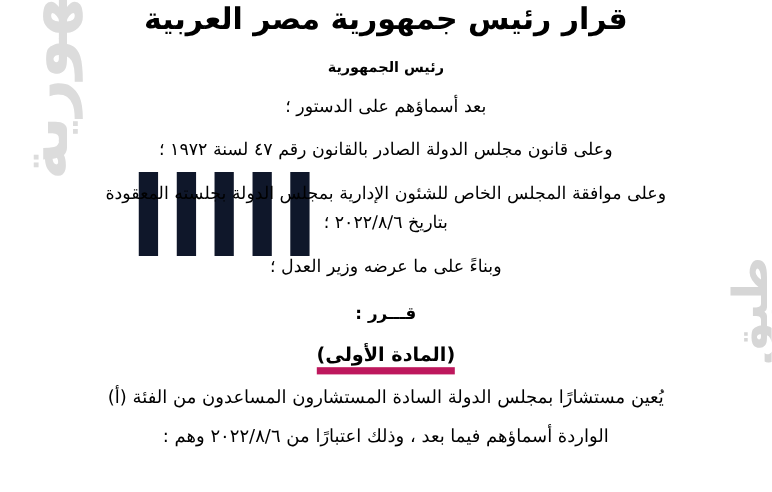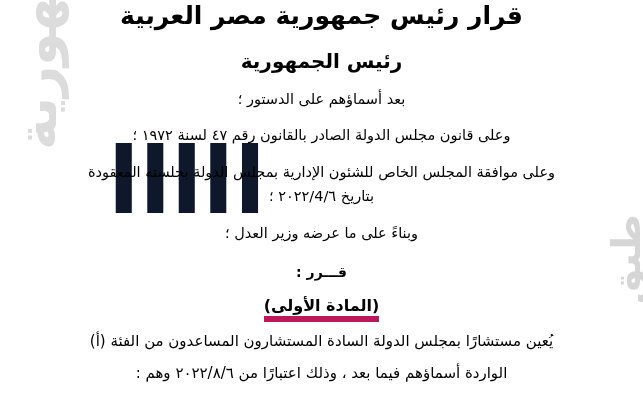--- a/index.html
+++ b/index.html
@@ -83,21 +83,21 @@
     letter-spacing: 0px;
   }
   .doc-subtitle {
     text-align: center;
     font-size: 16px;
     font-weight: bold;
     margin-top: 9px;
   }
   .doc-authority {
     text-align: center;
-    font-size: 20px;
+    font-size: 12px;
     font-weight: bold;
     margin-top: 18px;
   }
 
   .body-line {
     text-align: center;
     font-size: 14.5px;
     margin-top: 17px;
     line-height: 1.35;
   }
@@ -146,21 +146,21 @@
 <div id="document-page">
 
   <div class="doc-title">قرار رئيس جمهورية مصر العربية</div>
 
 
   <div class="doc-authority">رئيس الجمهورية</div>
 
   <div class="body-line">بعد أسماؤهم على الدستور ؛</div>
   <div class="body-line">وعلى قانون مجلس الدولة الصادر بالقانون رقم ٤٧ لسنة ١٩٧٢ ؛</div>
   <div class="body-line">وعلى موافقة المجلس الخاص للشئون الإدارية بمجلس الدولة بجلسته المعقودة</div>
-  <div class="body-line tight">بتاريخ ٢٠٢٢/4/٦ ؛</div>
+  <div class="body-line tight">بتاريخ ٢٠٢٢/٨/٦ ؛</div>
   <div class="body-line">وبناءً على ما عرضه وزير العدل ؛</div>
 
   <div class="decision-word">قـــرر :</div>
 
   <div class="article-heading">
     <span>(المادة الأولى)</span>
   </div>
 
   <div class="article-body">يُعين مستشارًا بمجلس الدولة السادة المستشارون المساعدون من الفئة (أ)</div>
   <div class="article-body second">الواردة أسماؤهم فيما بعد ، وذلك اعتبارًا من ٢٠٢٢/٨/٦ وهم :</div>

